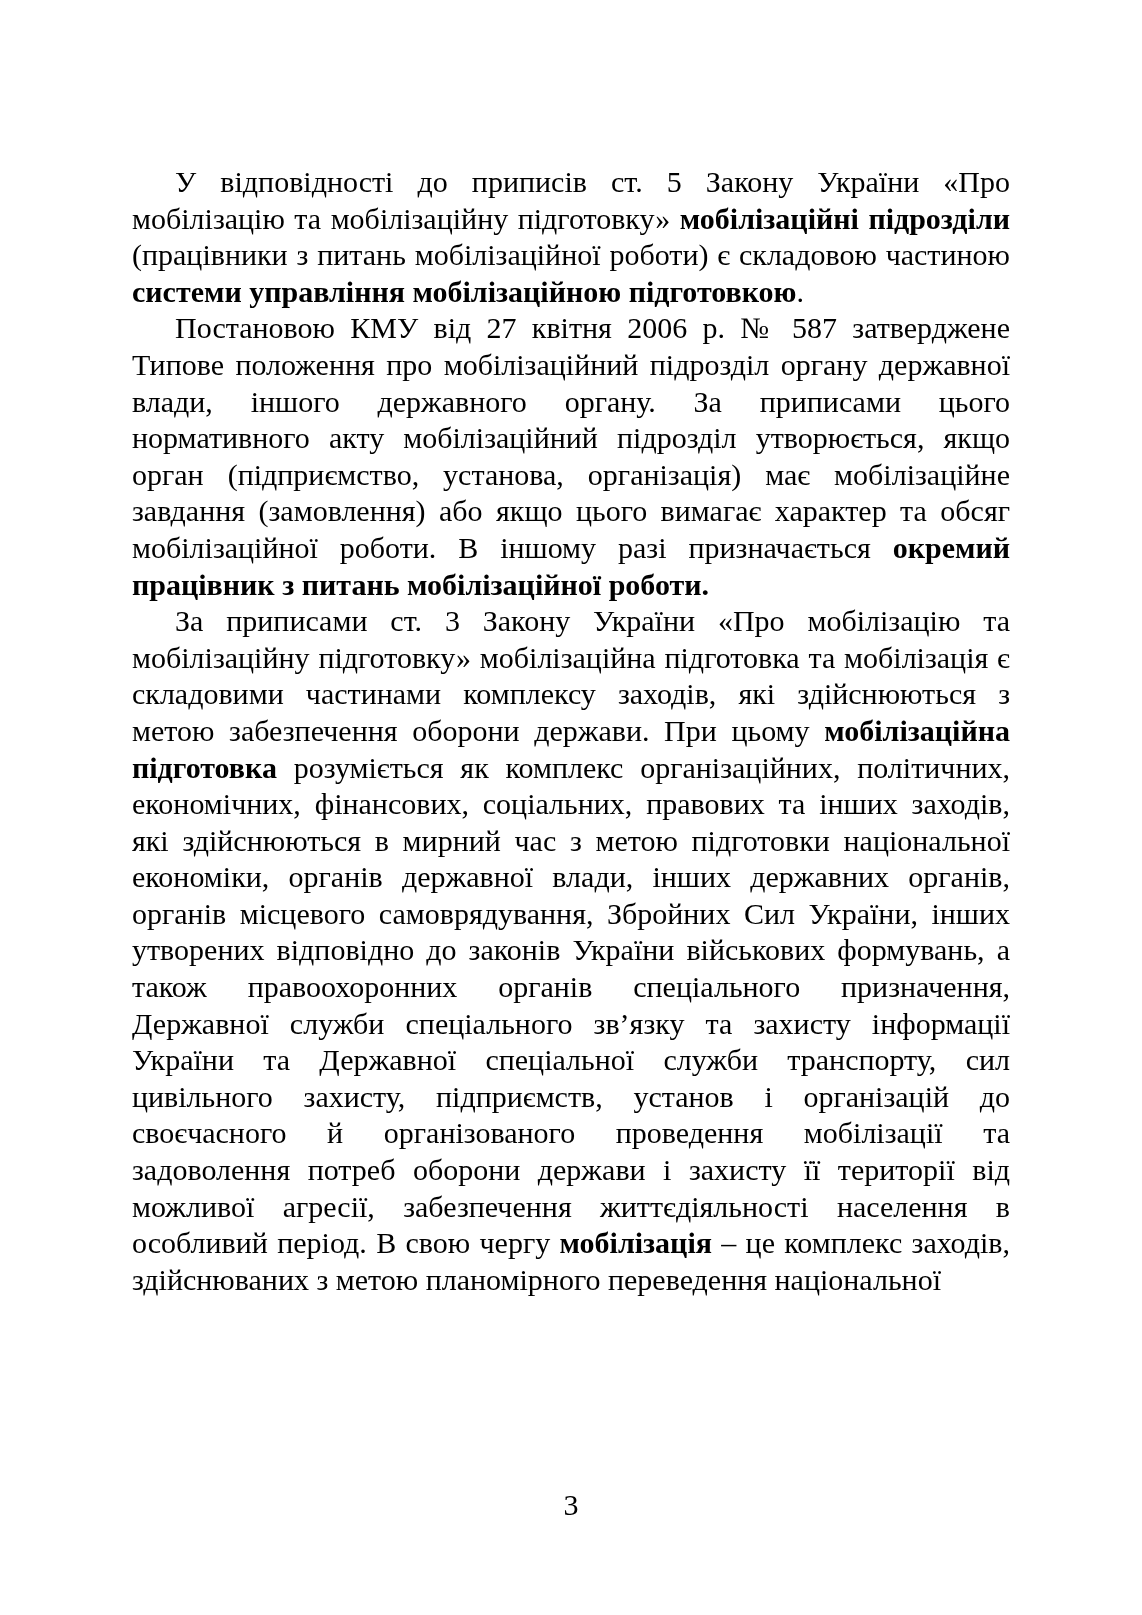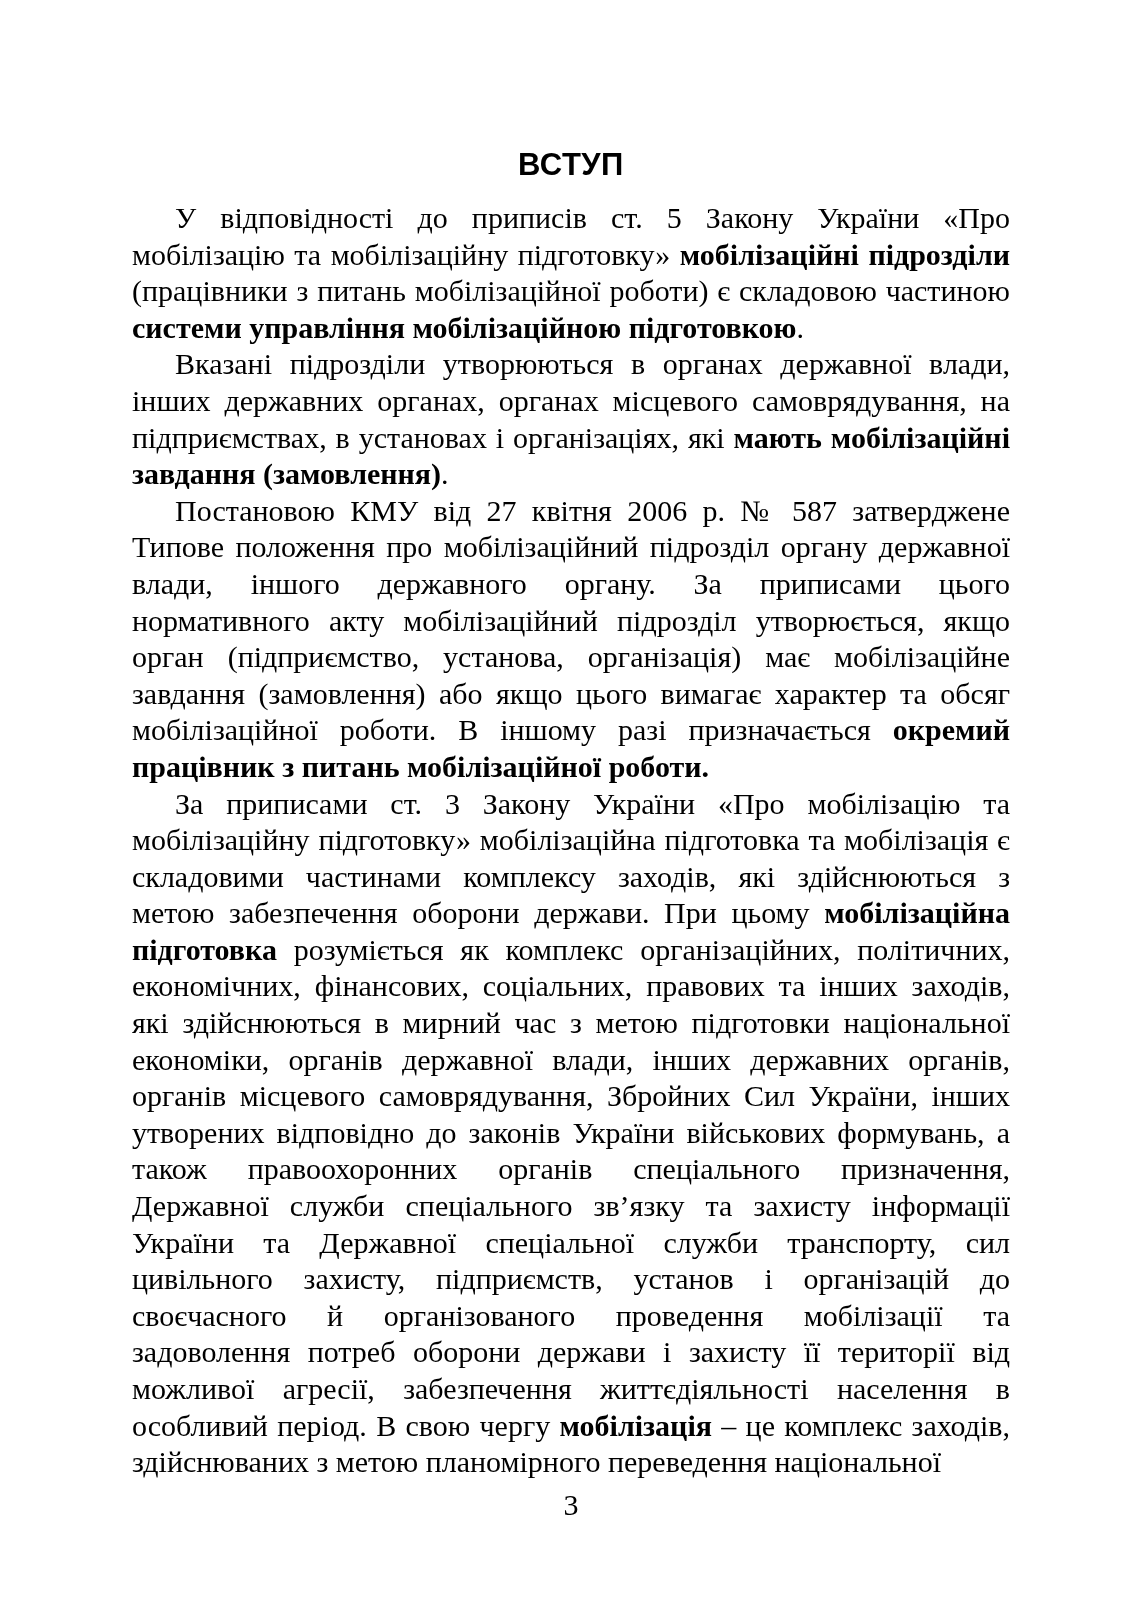--- a/index.html
+++ b/index.html
@@ -54,22 +54,20 @@
     font-size: 30px;
     line-height: 36px;
     font-family: "Liberation Serif", serif;
   }
 </style>
 </head>
 <body>
 
 <div class="page">
   <div class="content">
-    <h1 class="doc-title">ВСТУП</h1>
     <div class="body-text">
         <p><span>У відповідності до приписів ст. 5 Закону України «Про мобілізацію та мобілізаційну підготовку» </span><b>мобілізаційні підрозділи</b><span> (працівники з питань мобілізаційної роботи) є складовою частиною </span><b>системи управління мобілізаційною підготовкою</b><span>.</span></p>
-        <p><span>Вказані підрозділи утворюються в органах державної влади, інших державних органах, органах місцевого самоврядування, на підприємствах, в установах і організаціях, які </span><b>мають мобілізаційні завдання (замовлення)</b><span>.</span></p>
         <p><span>Постановою КМУ від 27 квітня 2006 р. № 587 затверджене Типове положення про мобілізаційний підрозділ органу державної влади, іншого державного органу. За приписами цього нормативного акту мобілізаційний підрозділ утворюється, якщо орган (підприємство, установа, організація) має мобілізаційне завдання (замовлення) або якщо цього вимагає характер та обсяг мобілізаційної роботи. В іншому разі призначається </span><b>окремий працівник з питань мобілізаційної роботи.</b></p>
         <p><span>За приписами ст. 3 Закону України «Про мобілізацію та мобілізаційну підготовку» мобілізаційна підготовка та мобілізація є складовими частинами комплексу заходів, які здійснюються з метою забезпечення оборони держави. При цьому </span><b>мобілізаційна підготовка</b><span> розуміється як комплекс організаційних, політичних, економічних, фінансових, соціальних, правових та інших заходів, які здійснюються в мирний час з метою підготовки національної економіки, органів державної влади, інших державних органів, органів місцевого самоврядування, Збройних Сил України, інших утворених відповідно до законів України військових формувань, а також правоохоронних органів спеціального призначення, Державної служби спеціального зв’язку та захисту інформації України та Державної спеціальної служби транспорту, сил цивільного захисту, підприємств, установ і організацій до своєчасного й організованого проведення мобілізації та задоволення потреб оборони держави і захисту її території від можливої агресії, забезпечення життєдіяльності населення в особливий період. В свою чергу </span><b>мобілізація</b><span> – це комплекс заходів, здійснюваних з метою планомірного переведення національної</span></p>
       </div>
   </div>
   <div class="page-number">3</div>
 </div>
 
 </body></html>

